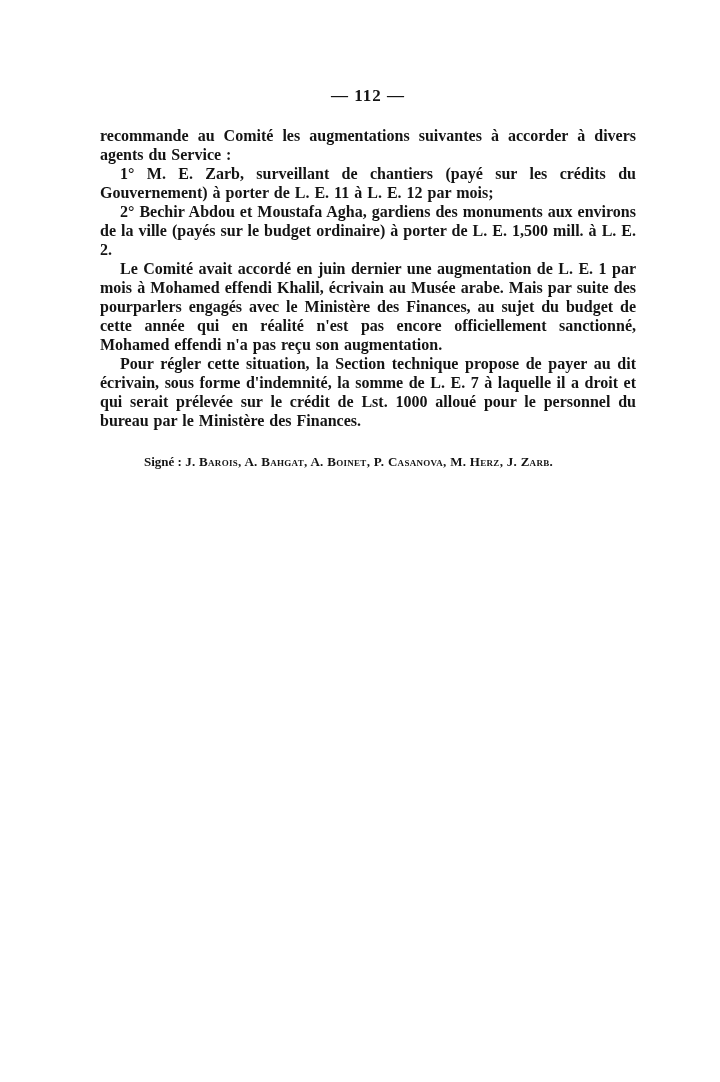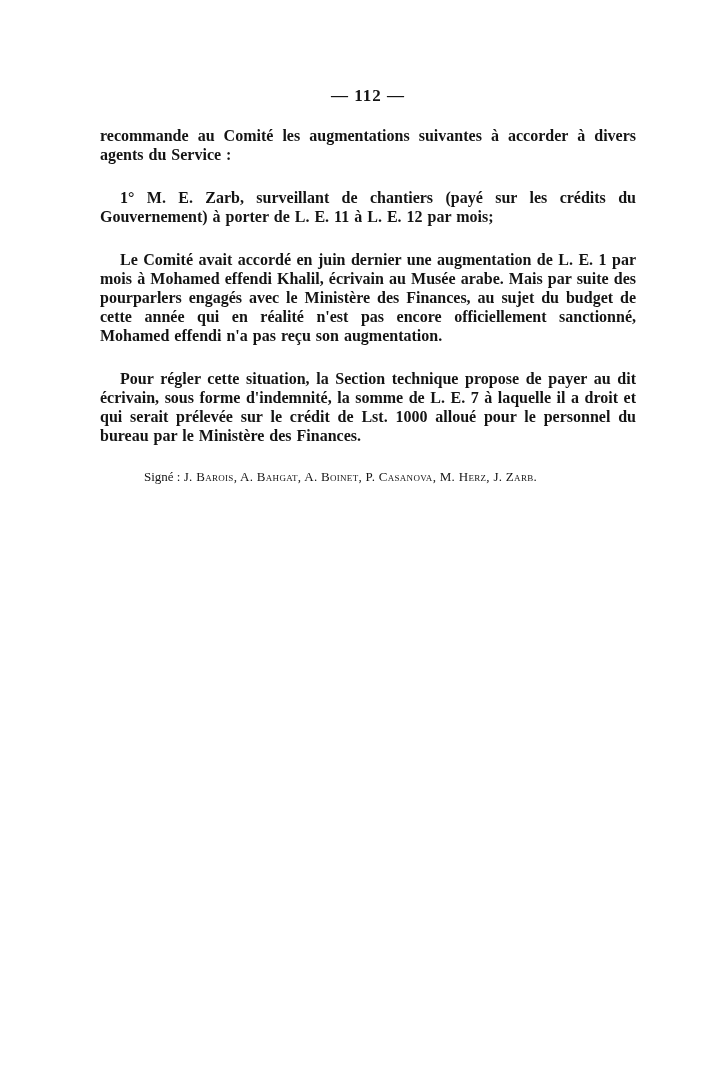--- a/index.html
+++ b/index.html
@@ -35,46 +35,46 @@
   .body-text p {
     margin: 0;
     font-size: 16px;
     font-weight: bold;
     line-height: 19px;
     text-align: justify;
     word-spacing: 1px;
   }
   .body-text p.indent {
     text-indent: 20px;
-    margin-top: 24px;
   }
   .signature {
     margin-top: 24px;
     margin-left: 44px;
     font-size: 13px;
-    font-weight: normal;
+    font-weight: bold;
     white-space: nowrap;
   }
   .signature .names {
     font-variant: small-caps;
     letter-spacing: 0.3px;
   }
 </style>
 </head>
 <body>
 
 <div class="page">
 
   <div class="page-number">— 112 —</div>
 
   <div class="body-text">
     <p>recommande au Comité les augmentations suivantes à accorder à divers agents du Service :</p>
 
     <p class="indent">1° M. E. Zarb, surveillant de chantiers (payé sur les crédits du Gouvernement) à porter de L. E. 11 à L. E. 12 par mois;</p>
 
+    <p class="indent">2° Bechir Abdou et Moustafa Agha, gardiens des monuments aux environs de la ville (payés sur le budget ordinaire) à porter de L. E. 1,500 mill. à L. E. 2.</p>
 
 
     <p class="indent">Le Comité avait accordé en juin dernier une augmentation de L. E. 1 par mois à Mohamed effendi Khalil, écrivain au Musée arabe. Mais par suite des pourparlers engagés avec le Ministère des Finances, au sujet du budget de cette année qui en réalité n'est pas encore officiellement sanctionné, Mohamed effendi n'a pas reçu son augmentation.</p>
 
     <p class="indent">Pour régler cette situation, la Section technique propose de payer au dit écrivain, sous forme d'indemnité, la somme de L. E. 7 à laquelle il a droit et qui serait prélevée sur le crédit de Lst. 1000 alloué pour le personnel du bureau par le Ministère des Finances.</p>
   </div>
 
   <p class="signature"><span>Signé : </span><span class="names">J. Barois, A. Bahgat, A. Boinet, P. Casanova, M. Herz, J. Zarb.</span></p>
 
 </div>

